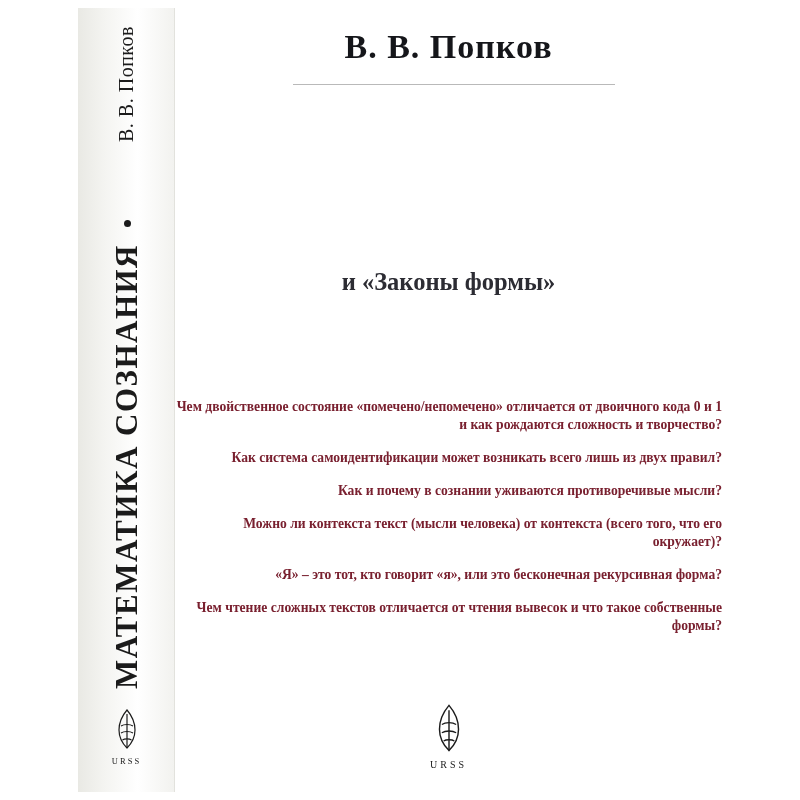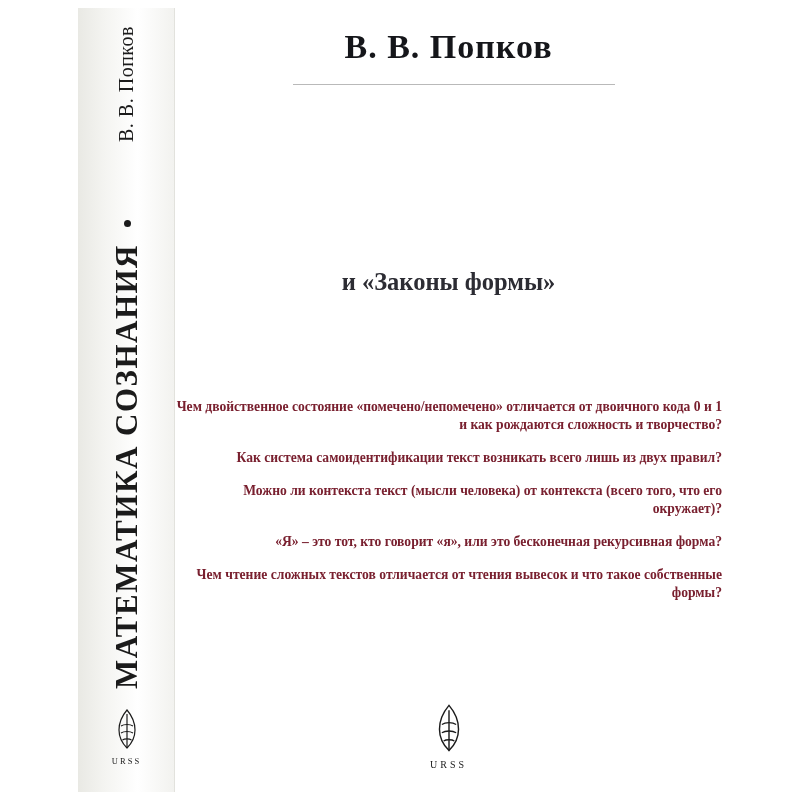--- a/index.html
+++ b/index.html
@@ -228,21 +228,22 @@
 
     <div class="title">
     </div>
 
     <div class="subtitle">
       <div>и «Законы формы»</div>
     </div>
 
     <div class="questions">
       <div class="q">Чем двойственное состояние «помечено/непомечено» отличается от двоичного кода 0 и 1 и как рождаются сложность и творчество?</div>
-      <div class="q">Как система самоидентификации текст возникать всего лишь из двух правил?</div>
+      <div class="q">Как система самоидентификации может возникать всего лишь из двух правил?</div>
+      <div class="q">Как и почему в сознании уживаются противоречивые мысли?</div>
       <div class="q">Можно ли контекста текст (мысли человека) от контекста (всего того, что его окружает)?</div>
       <div class="q">«Я» – это тот, кто говорит «я», или это бесконечная рекурсивная форма?</div>
       <div class="q">Чем чтение сложных текстов отличается от чтения вывесок и что такое собственные формы?</div>
     </div>
 
     <div class="front-logo">
       <svg width="36" height="50" viewBox="0 0 30 42">
         <path d="M15 2 C9 9, 7 15, 7 22 C7 31, 11 36, 15 40 C19 36, 23 31, 23 22 C23 15, 21 9, 15 2 Z" fill="none" stroke="#1b1b1b" stroke-width="1.2"></path>
         <path d="M15 6 L15 40" stroke="#1b1b1b" stroke-width="1.2"></path>
         <path d="M9 18 C12 16, 18 16, 21 18" fill="none" stroke="#1b1b1b" stroke-width="1.1"></path>

